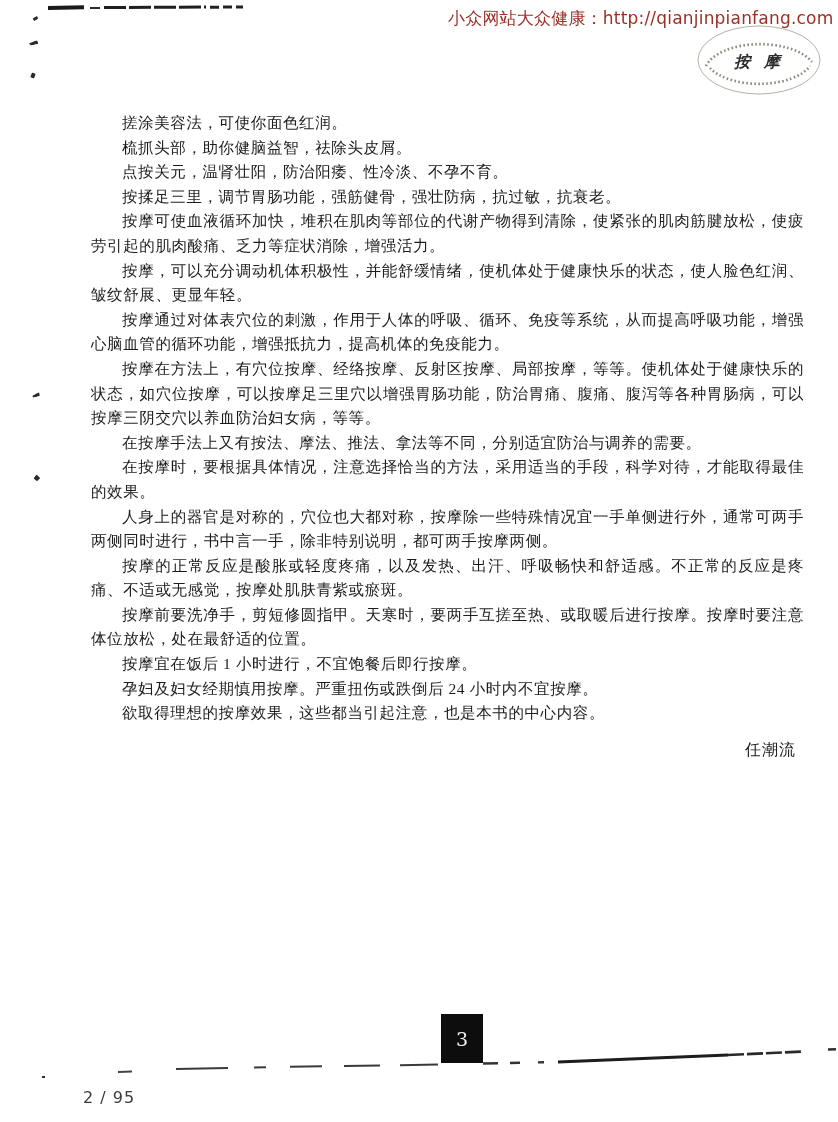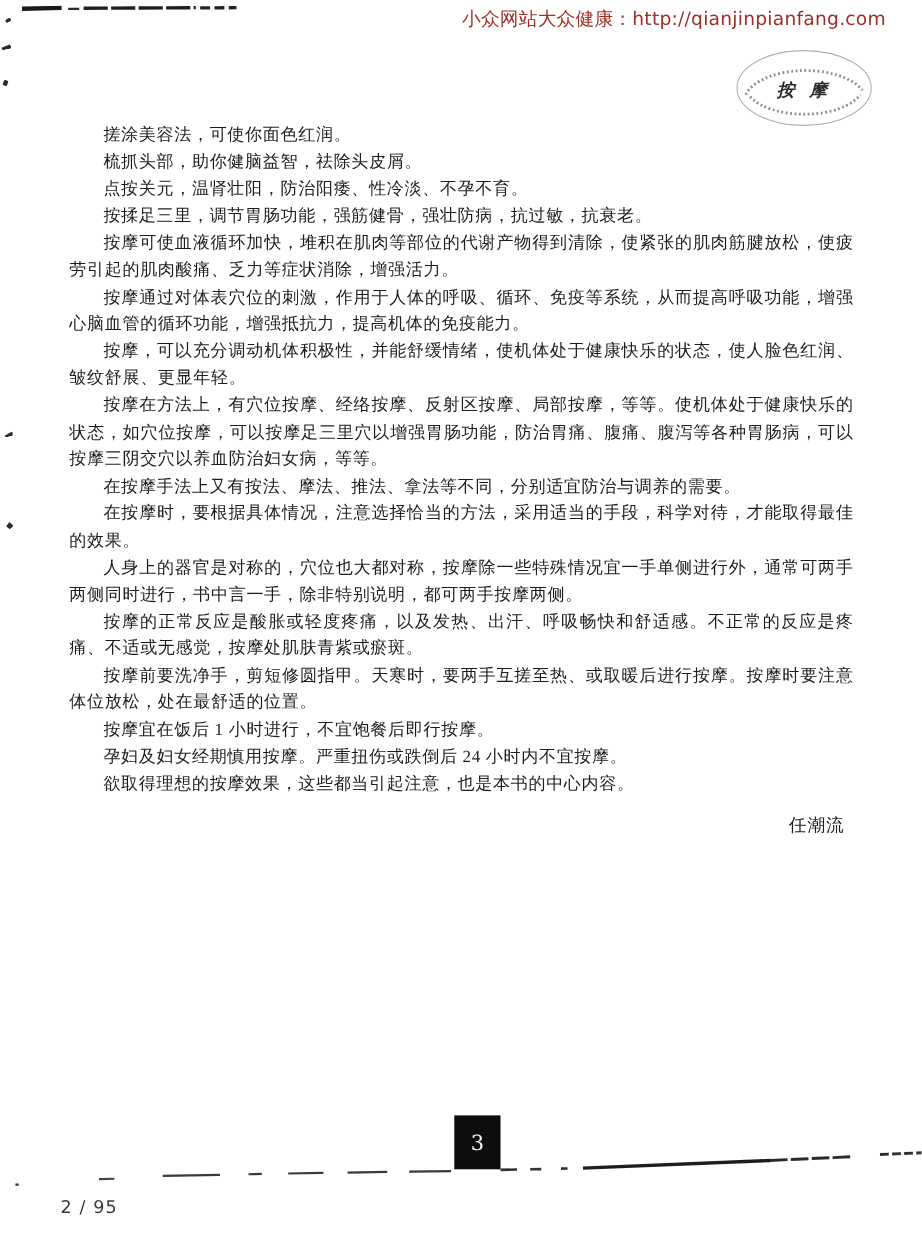--- a/index.html
+++ b/index.html
@@ -1,31 +1,31 @@
 <!DOCTYPE html>
 <html style="--header-text: #9c2f27; --footer-notice: #25355e; --footer-page: #3a3a3a; --body-text: #1c1c1c;"><head>
 <meta charset="utf-8">
 <style>
   html,body{margin:0;padding:0;}
   body{
     width:838px;height:1122px;background:#ffffff;position:relative;overflow:hidden;
     font-family:"DejaVu Sans","Liberation Sans",sans-serif;
   }
-  .page{position:absolute;inset:0;}
+  .page{position:absolute;inset:0;margin-left:28px;}
 
   
   .wm-header{
     position:absolute;left:420px;top:6px;
     font-size:17px;line-height:24px;
     color:var(--header-text,#9c2f27);
     letter-spacing:.2px;white-space:nowrap;
   }
 
   
-  .stamp{position:absolute;left:666px;top:40px;width:130px;height:80px;}
+  .stamp{position:absolute;left:666px;top:20px;width:130px;height:80px;}
   .stamp svg{display:block;}
 
   
   .top-rule{position:absolute;left:0;top:0;width:420px;height:10px;}
 
   
   .ink{position:absolute;background:#2a2a2a;border-radius:1px;}
   .ink.m1{left:5px;top:17px;width:5px;height:3px;transform:rotate(-30deg);}
   .ink.m2{left:1px;top:41px;width:9px;height:4px;transform:rotate(-12deg);clip-path:polygon(0 40%,100% 0,100% 100%,15% 100%);}
   .ink.m3{left:3px;top:73px;width:4px;height:5px;transform:rotate(20deg);}
@@ -99,22 +99,22 @@
       <text x="65" y="47" text-anchor="middle" font-family="DejaVu Serif, Liberation Serif, serif" font-size="16" font-weight="bold" font-style="italic" fill="#2b2b2b" letter-spacing="4">按  摩</text>
     </svg>
   </div>
 
   <div class="body-text">
       <p>搓涂美容法，可使你面色红润。</p>
       <p>梳抓头部，助你健脑益智，祛除头皮屑。</p>
       <p>点按关元，温肾壮阳，防治阳痿、性冷淡、不孕不育。</p>
       <p>按揉足三里，调节胃肠功能，强筋健骨，强壮防病，抗过敏，抗衰老。</p>
       <p>按摩可使血液循环加快，堆积在肌肉等部位的代谢产物得到清除，使紧张的肌肉筋腱放松，使疲劳引起的肌肉酸痛、乏力等症状消除，增强活力。</p>
+      <p>按摩，可以充分调动机体积极性，并能舒缓情绪，使机体处于健康快乐的状态，使人脸色红润、皱纹舒展、更显年轻。</p>
       <p>按摩通过对体表穴位的刺激，作用于人体的呼吸、循环、免疫等系统，从而提高呼吸功能，增强心脑血管的循环功能，增强抵抗力，提高机体的免疫能力。</p>
-      <p>按摩，可以充分调动机体积极性，并能舒缓情绪，使机体处于健康快乐的状态，使人脸色红润、皱纹舒展、更显年轻。</p>
       <p>按摩在方法上，有穴位按摩、经络按摩、反射区按摩、局部按摩，等等。使机体处于健康快乐的状态，如穴位按摩，可以按摩足三里穴以增强胃肠功能，防治胃痛、腹痛、腹泻等各种胃肠病，可以按摩三阴交穴以养血防治妇女病，等等。</p>
       <p>在按摩手法上又有按法、摩法、推法、拿法等不同，分别适宜防治与调养的需要。</p>
       <p>在按摩时，要根据具体情况，注意选择恰当的方法，采用适当的手段，科学对待，才能取得最佳的效果。</p>
       <p>人身上的器官是对称的，穴位也大都对称，按摩除一些特殊情况宜一手单侧进行外，通常可两手两侧同时进行，书中言一手，除非特别说明，都可两手按摩两侧。</p>
       <p>按摩的正常反应是酸胀或轻度疼痛，以及发热、出汗、呼吸畅快和舒适感。不正常的反应是疼痛、不适或无感觉，按摩处肌肤青紫或瘀斑。</p>
       <p>按摩前要洗净手，剪短修圆指甲。天寒时，要两手互搓至热、或取暖后进行按摩。按摩时要注意体位放松，处在最舒适的位置。</p>
       <p>按摩宜在饭后 1 小时进行，不宜饱餐后即行按摩。</p>
       <p>孕妇及妇女经期慎用按摩。严重扭伤或跌倒后 24 小时内不宜按摩。</p>
       <p>欲取得理想的按摩效果，这些都当引起注意，也是本书的中心内容。</p>
     </div>

